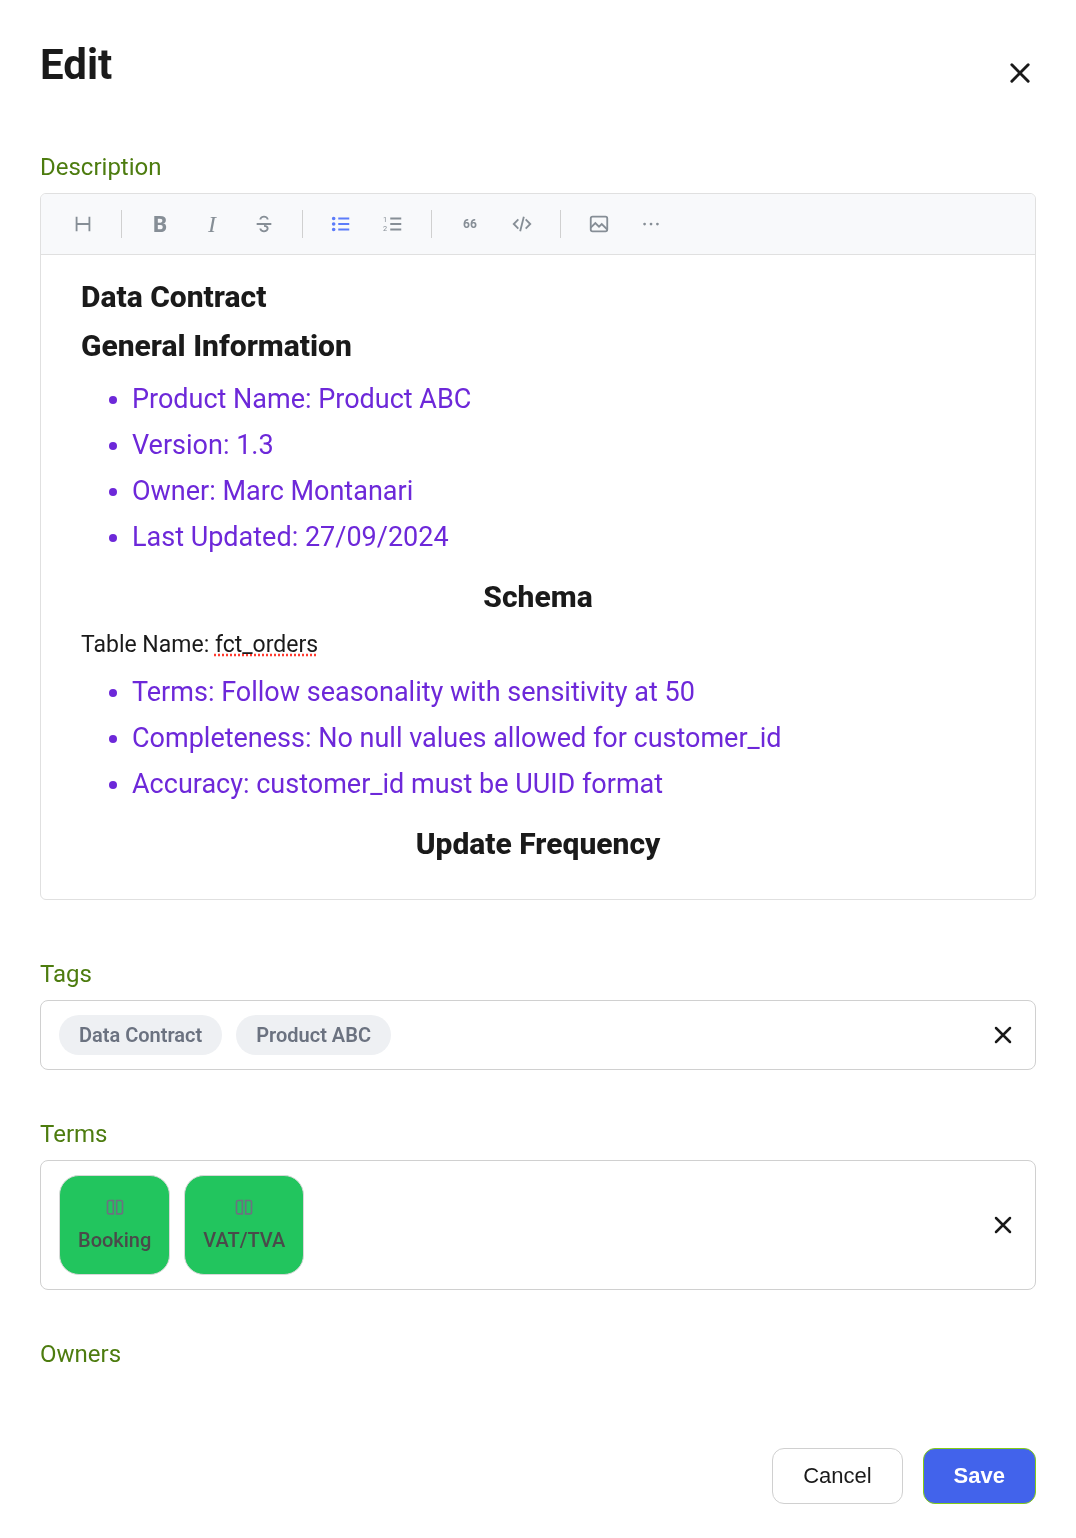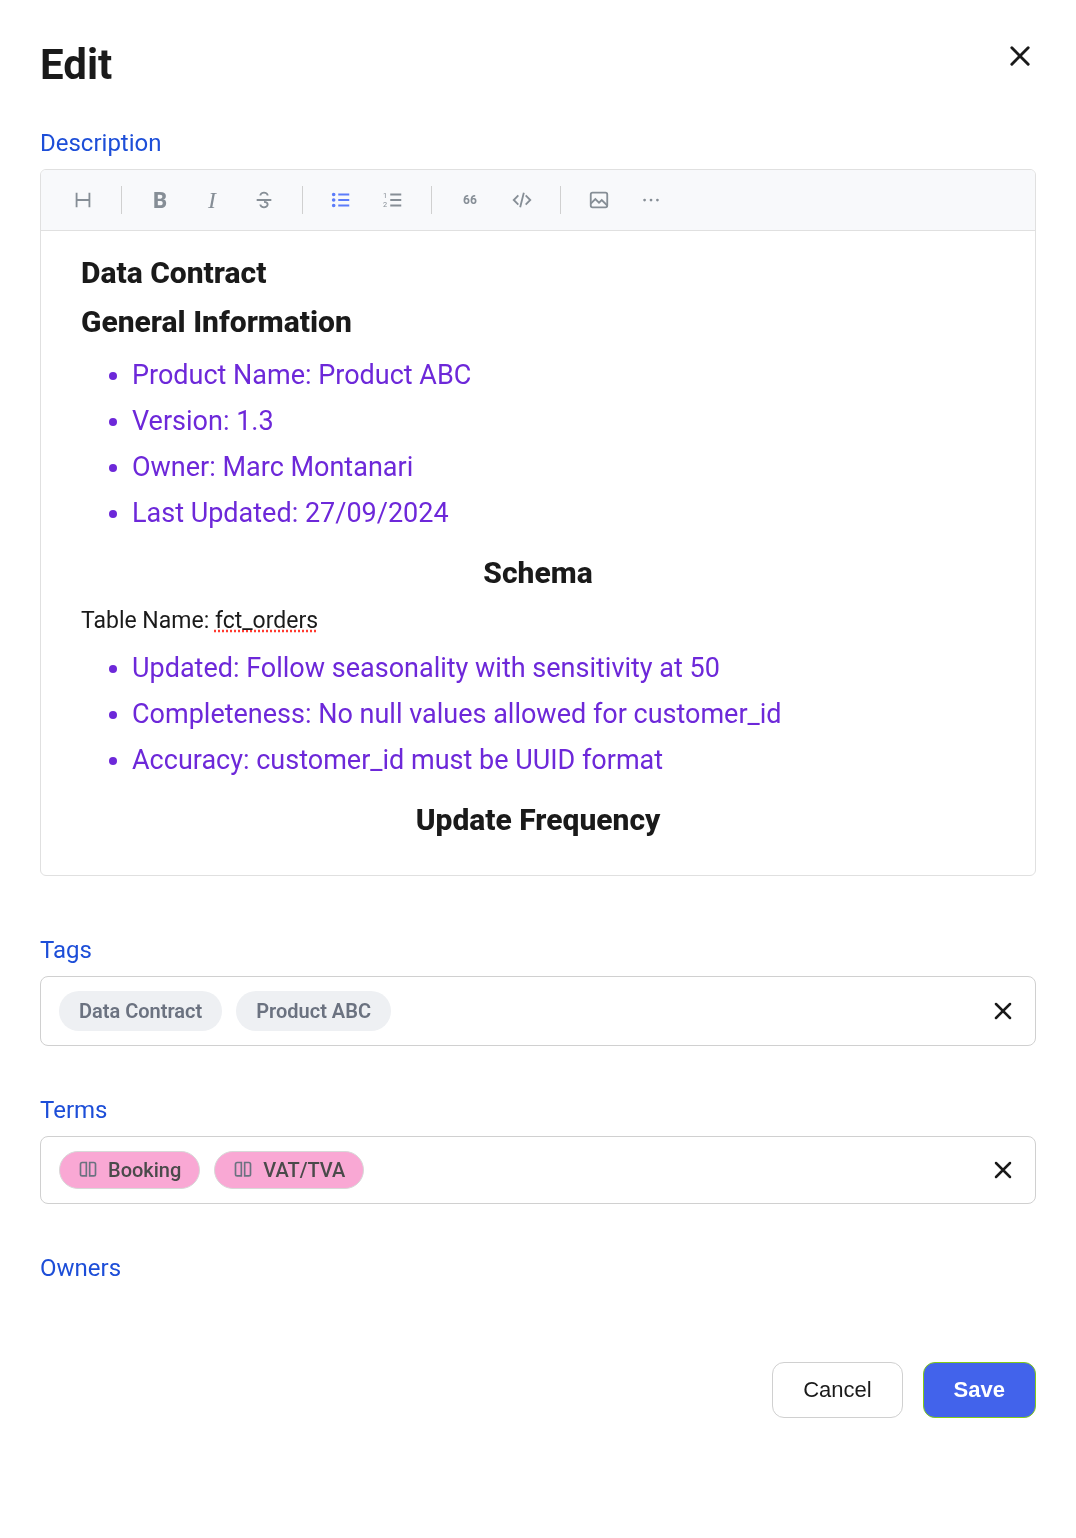--- a/index.html
+++ b/index.html
@@ -10,22 +10,22 @@
     body {
       font-family: -apple-system, BlinkMacSystemFont, 'Segoe UI', Roboto, Helvetica, Arial, sans-serif;
       background: #ffffff;
       color: #1a1a1a;
       padding: 40px;
       width: 1076px;
     }
     .header {
       display: flex;
       justify-content: space-between;
-      align-items: flex-start;
-      margin-bottom: 40px;
+      align-items: flex-end;
+      margin-bottom: 64px;
     }
     .header-title {
       font-size: 42px;
       font-weight: 700;
       color: #1a1a1a;
     }
     .close-btn {
       cursor: pointer;
       width: 32px;
       height: 32px;
@@ -34,21 +34,21 @@
       justify-content: center;
     }
     .close-btn svg {
       width: 28px;
       height: 28px;
       stroke: #1a1a1a;
       stroke-width: 2.5;
     }
     .section-label {
       font-size: 24px;
-      color: #1d4ed8;
+      color: #4d7c0f;
       margin-bottom: 12px;
       font-weight: 400;
     }
     .editor-container {
       border: 1px solid #e0e0e0;
       border-radius: 6px;
       overflow: hidden;
       margin-bottom: 60px;
     }
     .toolbar {
@@ -150,31 +150,32 @@
       background: #eef0f3;
       border: none;
       border-radius: 20px;
       padding: 8px 20px;
       font-size: 20px;
       font-weight: 600;
       color: #6b7280;
       cursor: pointer;
     }
     .term-pill {
-      background: #f9a8d4;
+      background: #22c55e;
       border: 1px solid #d8d8d8;
       border-radius: 20px;
-      padding: 6px 18px;
+      padding: 22px 18px;
       font-size: 20px;
       font-weight: 500;
       color: #4a4a4a;
       cursor: pointer;
       display: inline-flex;
       align-items: center;
       gap: 10px;
+      flex-direction: column;
     }
     .term-pill svg {
       width: 20px;
       height: 20px;
       stroke: #6b7280;
     }
     .tags-clear {
       margin-left: auto;
       cursor: pointer;
       width: 28px;
@@ -286,21 +287,21 @@
     <h2>General Information</h2>
     <ul>
       <li><span class="li-label">Product Name:</span><span> Product ABC</span></li>
       <li><span class="li-label">Version:</span><span> 1.3</span></li>
       <li><span class="li-label">Owner:</span><span> Marc Montanari</span></li>
       <li><span class="li-label">Last Updated:</span><span> 27/09/2024</span></li>
     </ul>
     <h2 class="section-heading">Schema</h2>
     <p><span>Table Name: </span><span class="spellerror">fct_orders</span></p>
     <ul>
-      <li><span class="li-label">Updated:</span><span> Follow seasonality with sensitivity at 50</span></li>
+      <li><span class="li-label">Terms:</span><span> Follow seasonality with sensitivity at 50</span></li>
       <li><span class="li-label">Completeness:</span><span> No null values allowed for customer_id</span></li>
       <li><span class="li-label">Accuracy:</span><span> customer_id must be UUID format</span></li>
     </ul>
     <h2 class="section-heading">Update Frequency</h2>
   </div>
 </div>
 
 <div class="section-label">Tags</div>
 <div class="tags-container">
   <span class="tag-pill">Data Contract</span>

